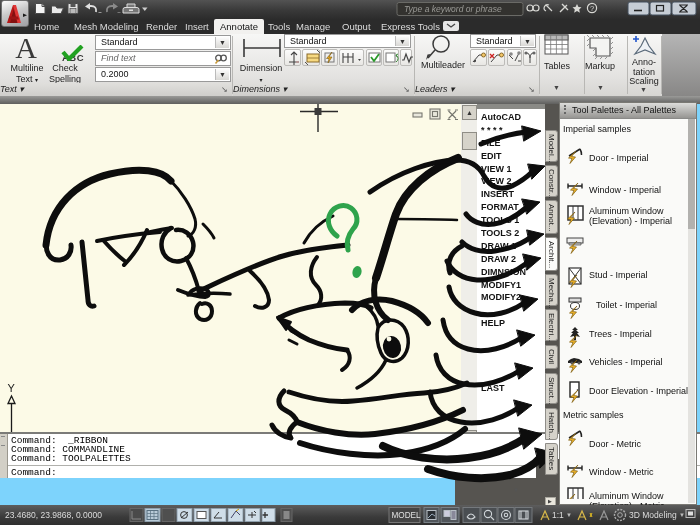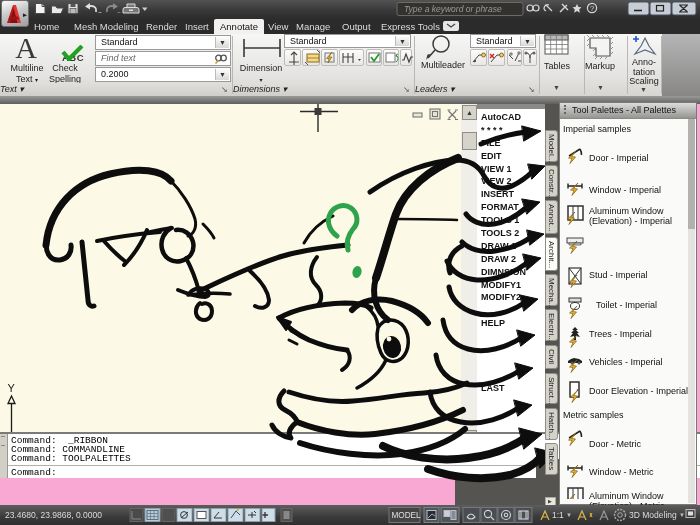--- a/index.html
+++ b/index.html
@@ -1,17 +1,17 @@
 <!DOCTYPE html>
 <html><head>
 <meta charset="utf-8">
 <style>
   html,body{margin:0;padding:0;}
   #app{position:relative;width:700px;height:525px;overflow:hidden;
-    font-family:"Liberation Sans",sans-serif;background:#f9a8d4;}
+    font-family:"Liberation Sans",sans-serif;background:#7dd3fc;}
   .abs{position:absolute;}
   
   #titlebar{left:0;top:0;width:700px;height:19px;
     background:linear-gradient(#535353,#393939 55%,#2c2c2c);}
   #logo{left:1px;top:0;width:28px;height:27px;border-radius:3px;
     background:linear-gradient(160deg,#fdfdfd,#c9c9c9 45%,#9f9fa3);
     border:1px solid #6e6e6e;box-sizing:border-box;z-index:30;}
   #tabrow{left:0;top:19px;width:700px;height:15px;background:#2b2b2b;z-index:25;}
   .rtab{position:absolute;top:0;height:15px;line-height:15px;color:#dcdcdc;
     font-size:9.5px;padding:0 6px;}
@@ -112,21 +112,21 @@
         <path d="M680,5.5 l7,6 m0,-6 l-7,6 m-1,-6.5 l9,0 m-9,7 l9,0" stroke="#222" stroke-width="1.1" fill="none"></path>
       </g>
     </svg>
   </div>
   <div class="abs" id="tabrow">
     <span class="rtab" style="left:28px">Home</span>
     <span class="rtab" style="left:68px">Mesh Modeling</span>
     <span class="rtab" style="left:140px">Render</span>
     <span class="rtab" style="left:179px">Insert</span>
     <span class="rtab sel" style="left:214px">Annotate</span>
-    <span class="rtab" style="left:262px">View</span>
+    <span class="rtab" style="left:262px">Tools</span>
     <span class="rtab" style="left:290px">Manage</span>
     <span class="rtab" style="left:336px">Output</span>
     <span class="rtab" style="left:375px">Express Tools</span>
     <svg width="18" height="11" style="position:absolute;left:443px;top:2px">
       <rect x="0" y="0" width="16" height="10" rx="2" fill="#e6e6e6"></rect>
       <path d="M4,3 l4,3 4,-3" stroke="#444" fill="none" stroke-width="1.3"></path>
     </svg>
   </div>
   <div class="abs" id="ribbon">
 

